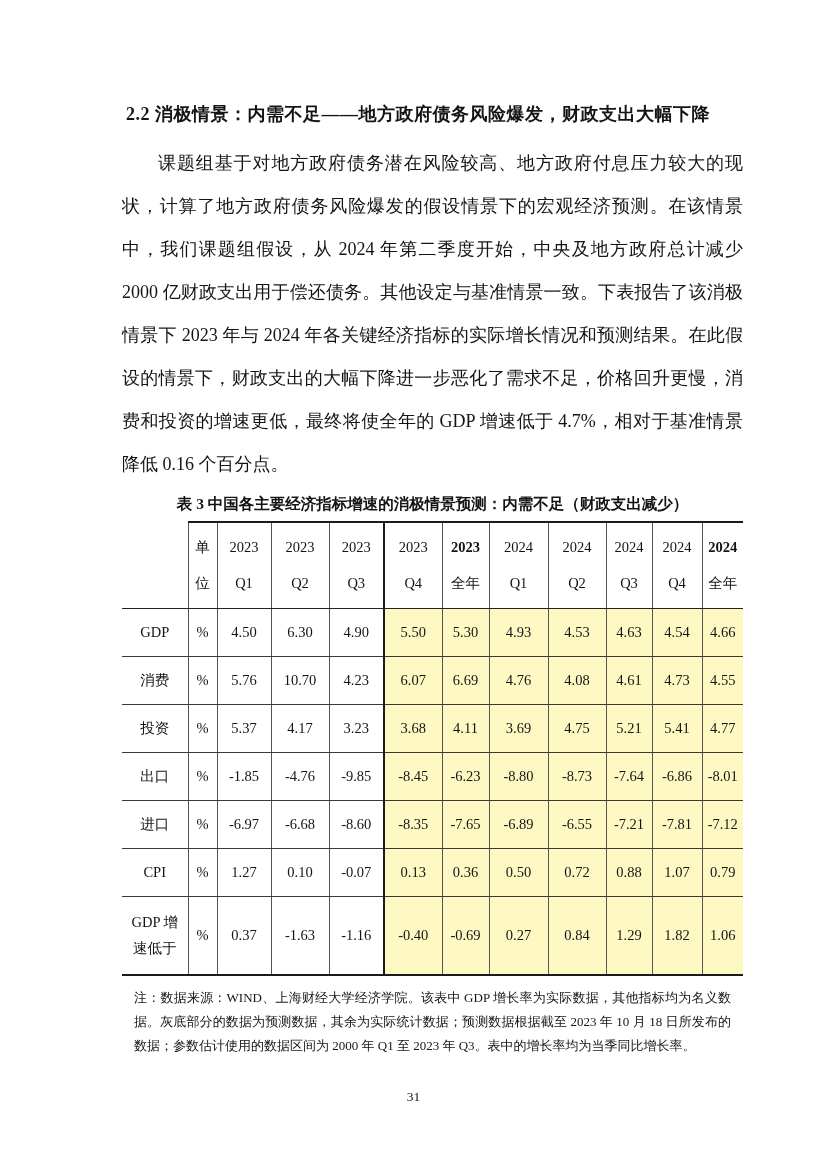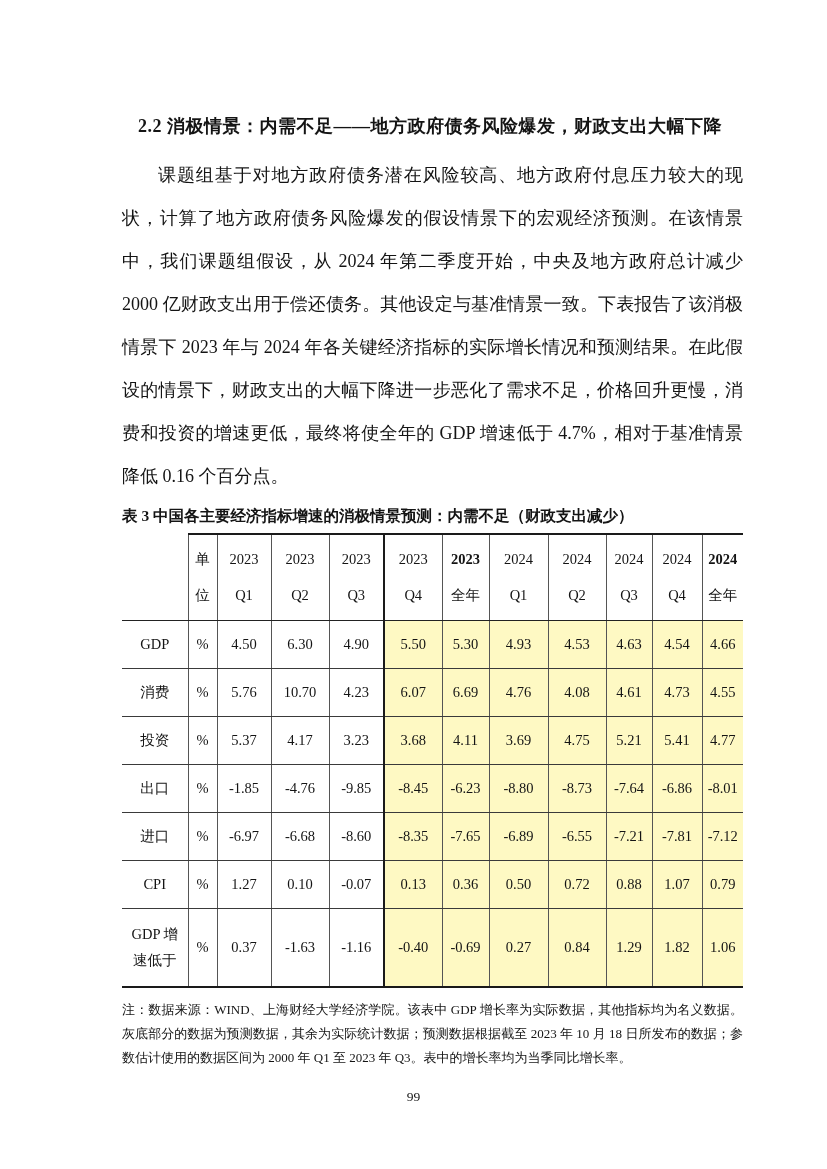--- a/index.html
+++ b/index.html
@@ -2,45 +2,45 @@
 <html><head>
 <meta charset="utf-8">
 <style>
   html,body { margin:0; padding:0; background:#ffffff; }
   .page {
     position:relative; width:827px; height:1169px; background:#ffffff;
     box-sizing:border-box; padding:98px 84px 0 122px;
     font-family:"Liberation Serif","DejaVu Serif",serif; color:#141414;
     overflow:hidden;
   }
-  .heading { margin:16px; font-size:18px; font-weight:700; letter-spacing:0.5px; }
+  .heading { margin:4px; font-size:18px; font-weight:700; letter-spacing:0.5px; }
   .body-text {
     margin:16px 0 0; font-size:18px; line-height:43px;
     text-align:justify; text-indent:2em;
   }
-  .table-title { margin:8px 0 6px; font-size:15.5px; font-weight:700; text-align:left; }
+  .table-title { margin:8px 0 6px; font-size:15.5px; font-weight:700; text-align:center; }
   table.econ {
     border-collapse:collapse; table-layout:fixed; width:621px;
     font-size:14.5px; border-bottom:2px solid #1a1a1a;
   }
   table.econ th, table.econ td {
     border-left:1px solid #555; font-weight:400; text-align:center;
     vertical-align:middle; padding:0 2px; box-sizing:border-box;
   }
   table.econ tr > *:first-child { border-left:none; }
   thead th { border-top:2px solid #1a1a1a; border-bottom:1.5px solid #222; height:86px; background:#fff; }
   thead th.corner { border-top:none; }
   thead .hline { line-height:36px; }
   thead .bold-year { font-weight:700; }
   tbody td, tbody th { border-bottom:1px solid #3a3a3a; height:48px; }
   tbody tr:last-child td, tbody tr:last-child th { border-bottom:none; height:79px; }
   tbody th.rowlabel { line-height:26px; padding:0 4px; }
   td.shaded { background:#fef9c3; }
   .thick { border-left-width:2px !important; border-left-color:#1a1a1a !important; }
-  .notes { margin:10px 0 0; font-size:13px; line-height:24px; text-align:justify; }
+  .notes { margin:10px 12px 0; font-size:13px; line-height:24px; text-align:justify; }
   .page-num { position:absolute; left:0; right:0; bottom:64px; text-align:center; font-size:13.5px; }
 </style>
 </head>
 <body>
 
 <div class="page">
 
   <h2 class="heading">2.2 消极情景：内需不足——地方政府债务风险爆发，财政支出大幅下降</h2>
 
   <p class="body-text">课题组基于对地方政府债务潜在风险较高、地方政府付息压力较大的现状，计算了地方政府债务风险爆发的假设情景下的宏观经济预测。在该情景中，我们课题组假设，从 2024 年第二季度开始，中央及地方政府总计减少 2000 亿财政支出用于偿还债务。其他设定与基准情景一致。下表报告了该消极情景下 2023 年与 2024 年各关键经济指标的实际增长情况和预测结果。在此假设的情景下，财政支出的大幅下降进一步恶化了需求不足，价格回升更慢，消费和投资的增速更低，最终将使全年的 GDP 增速低于 4.7%，相对于基准情景降低 0.16 个百分点。</p>
@@ -208,15 +208,15 @@
           <td class="shaded">0.84</td>
           <td class="shaded">1.29</td>
           <td class="shaded">1.82</td>
           <td class="shaded">1.06</td>
         </tr>
       </tbody>
   </table>
 
   <p class="notes">注：数据来源：WIND、上海财经大学经济学院。该表中 GDP 增长率为实际数据，其他指标均为名义数据。灰底部分的数据为预测数据，其余为实际统计数据；预测数据根据截至 2023 年 10 月 18 日所发布的数据；参数估计使用的数据区间为 2000 年 Q1 至 2023 年 Q3。表中的增长率均为当季同比增长率。</p>
 
-  <div class="page-num">99</div>
+  <div class="page-num">31</div>
 
 </div>
 
 </body></html>

